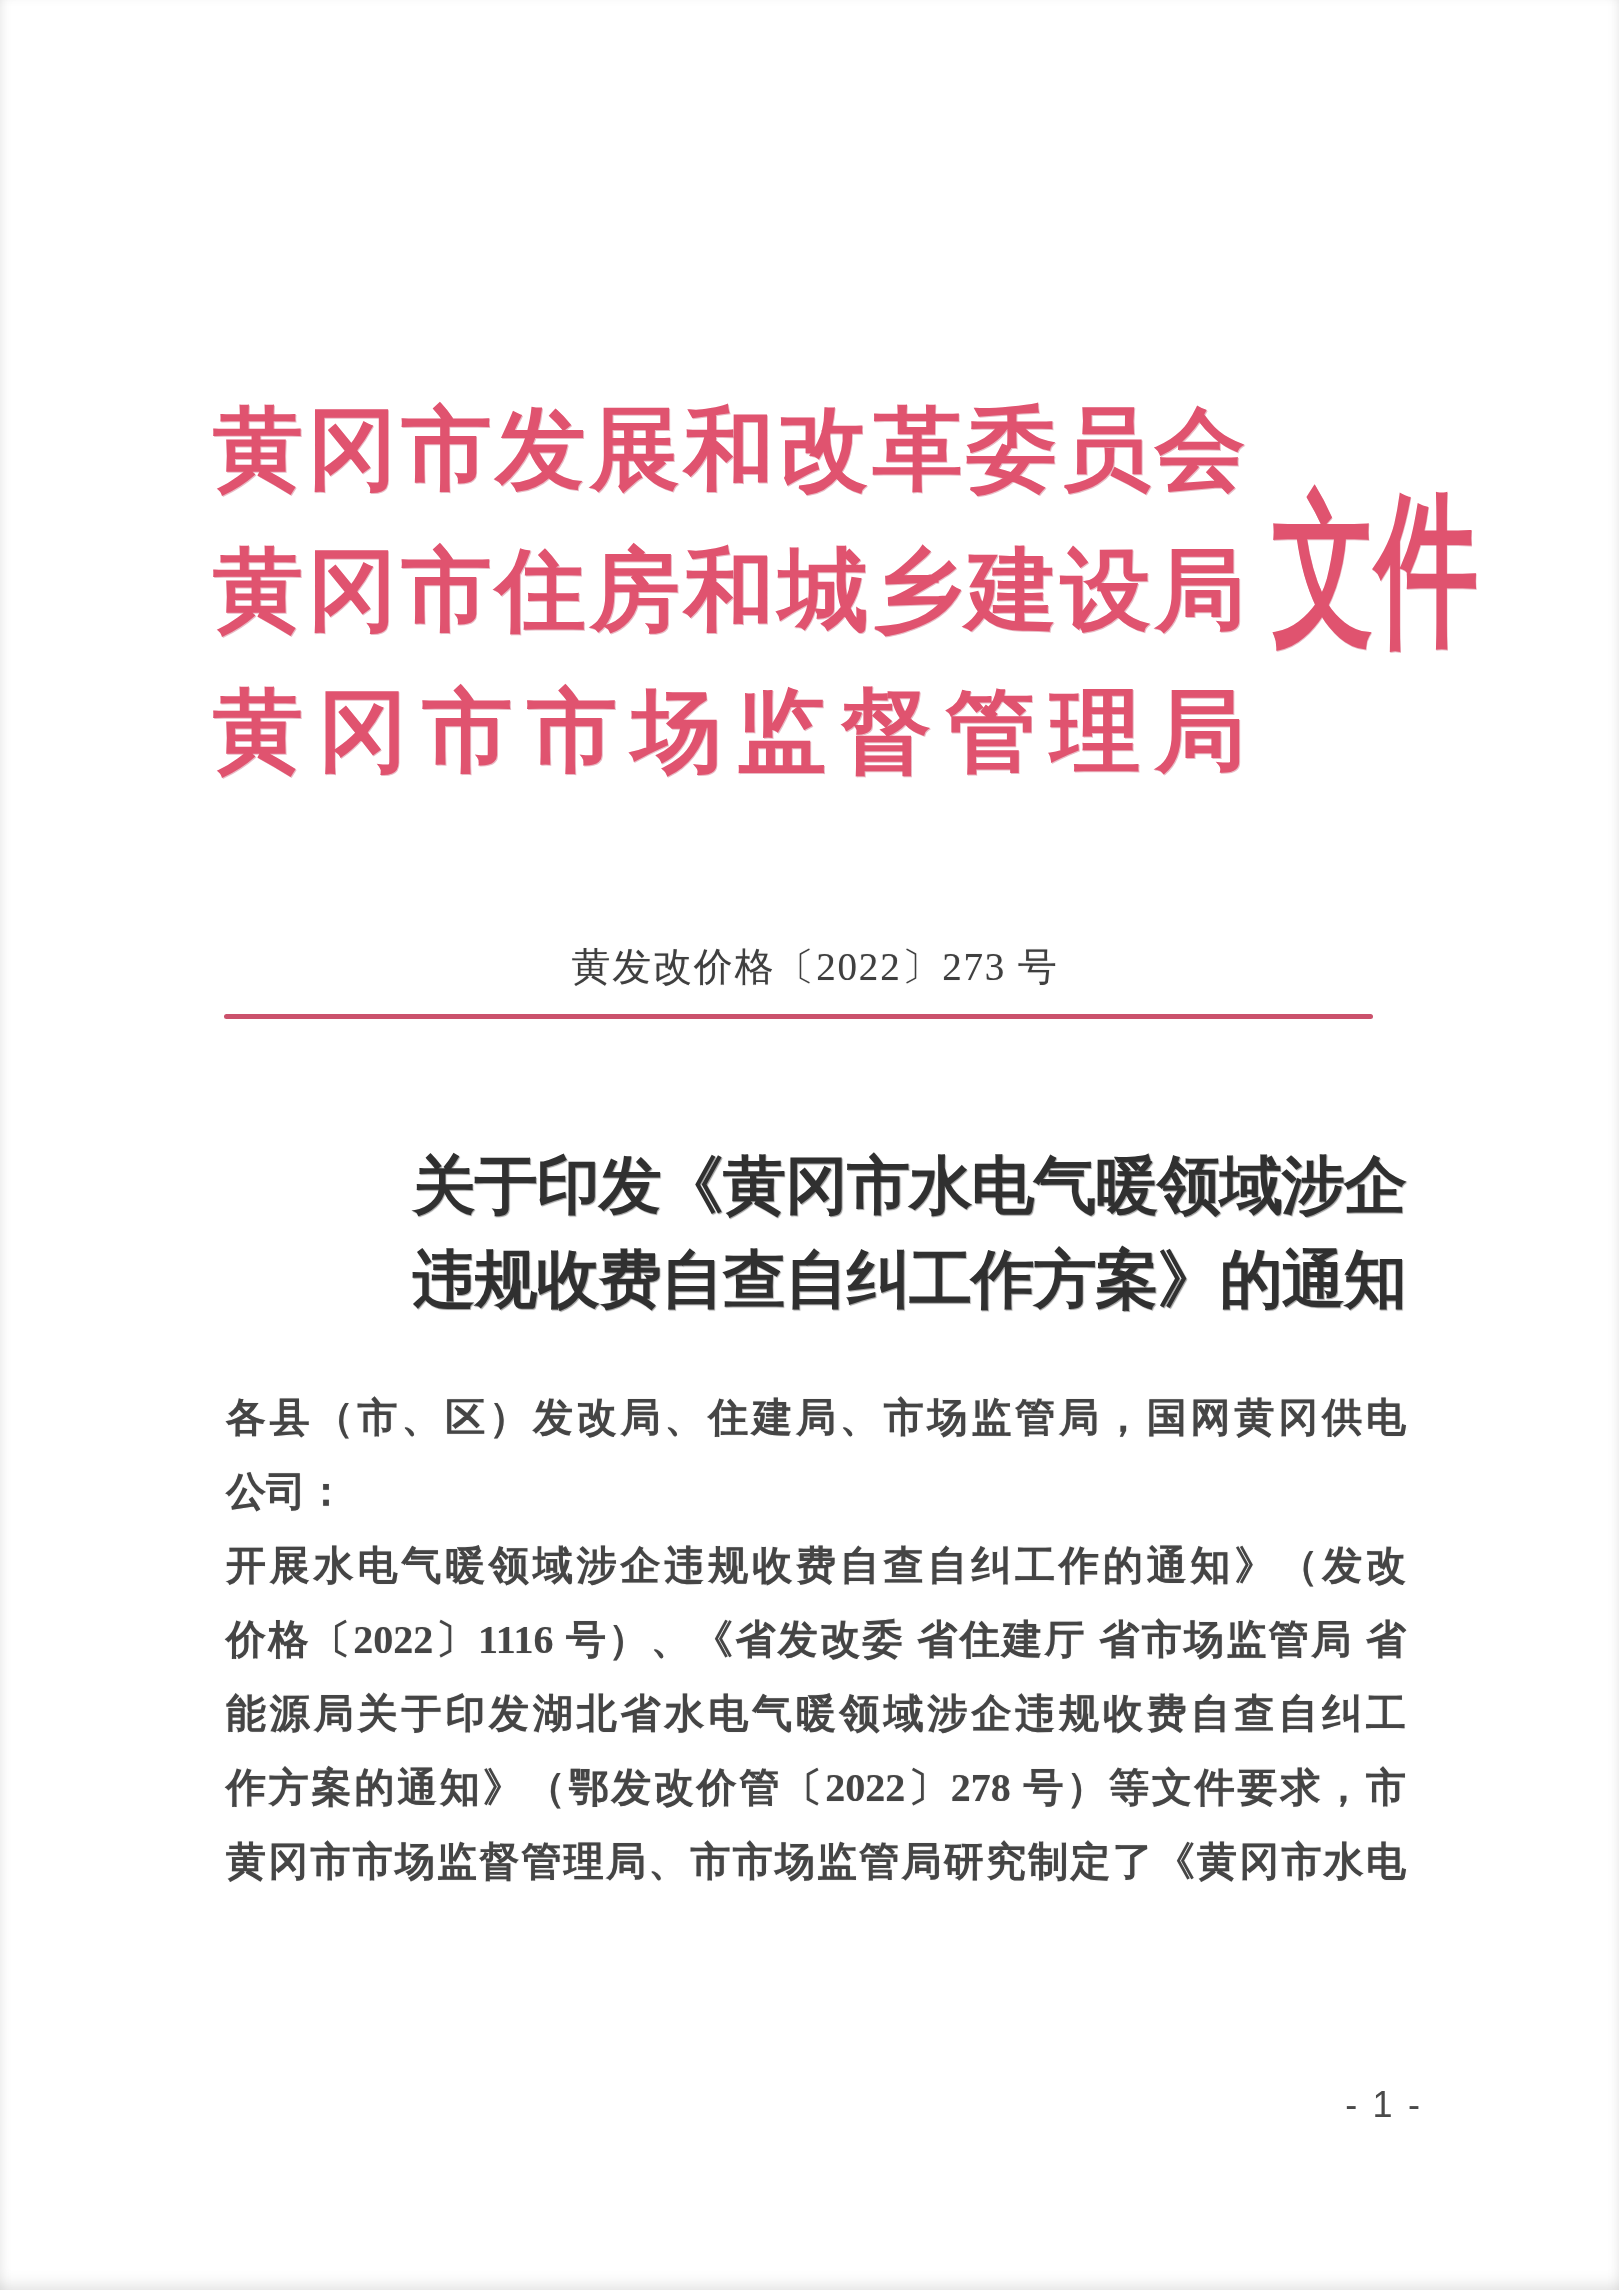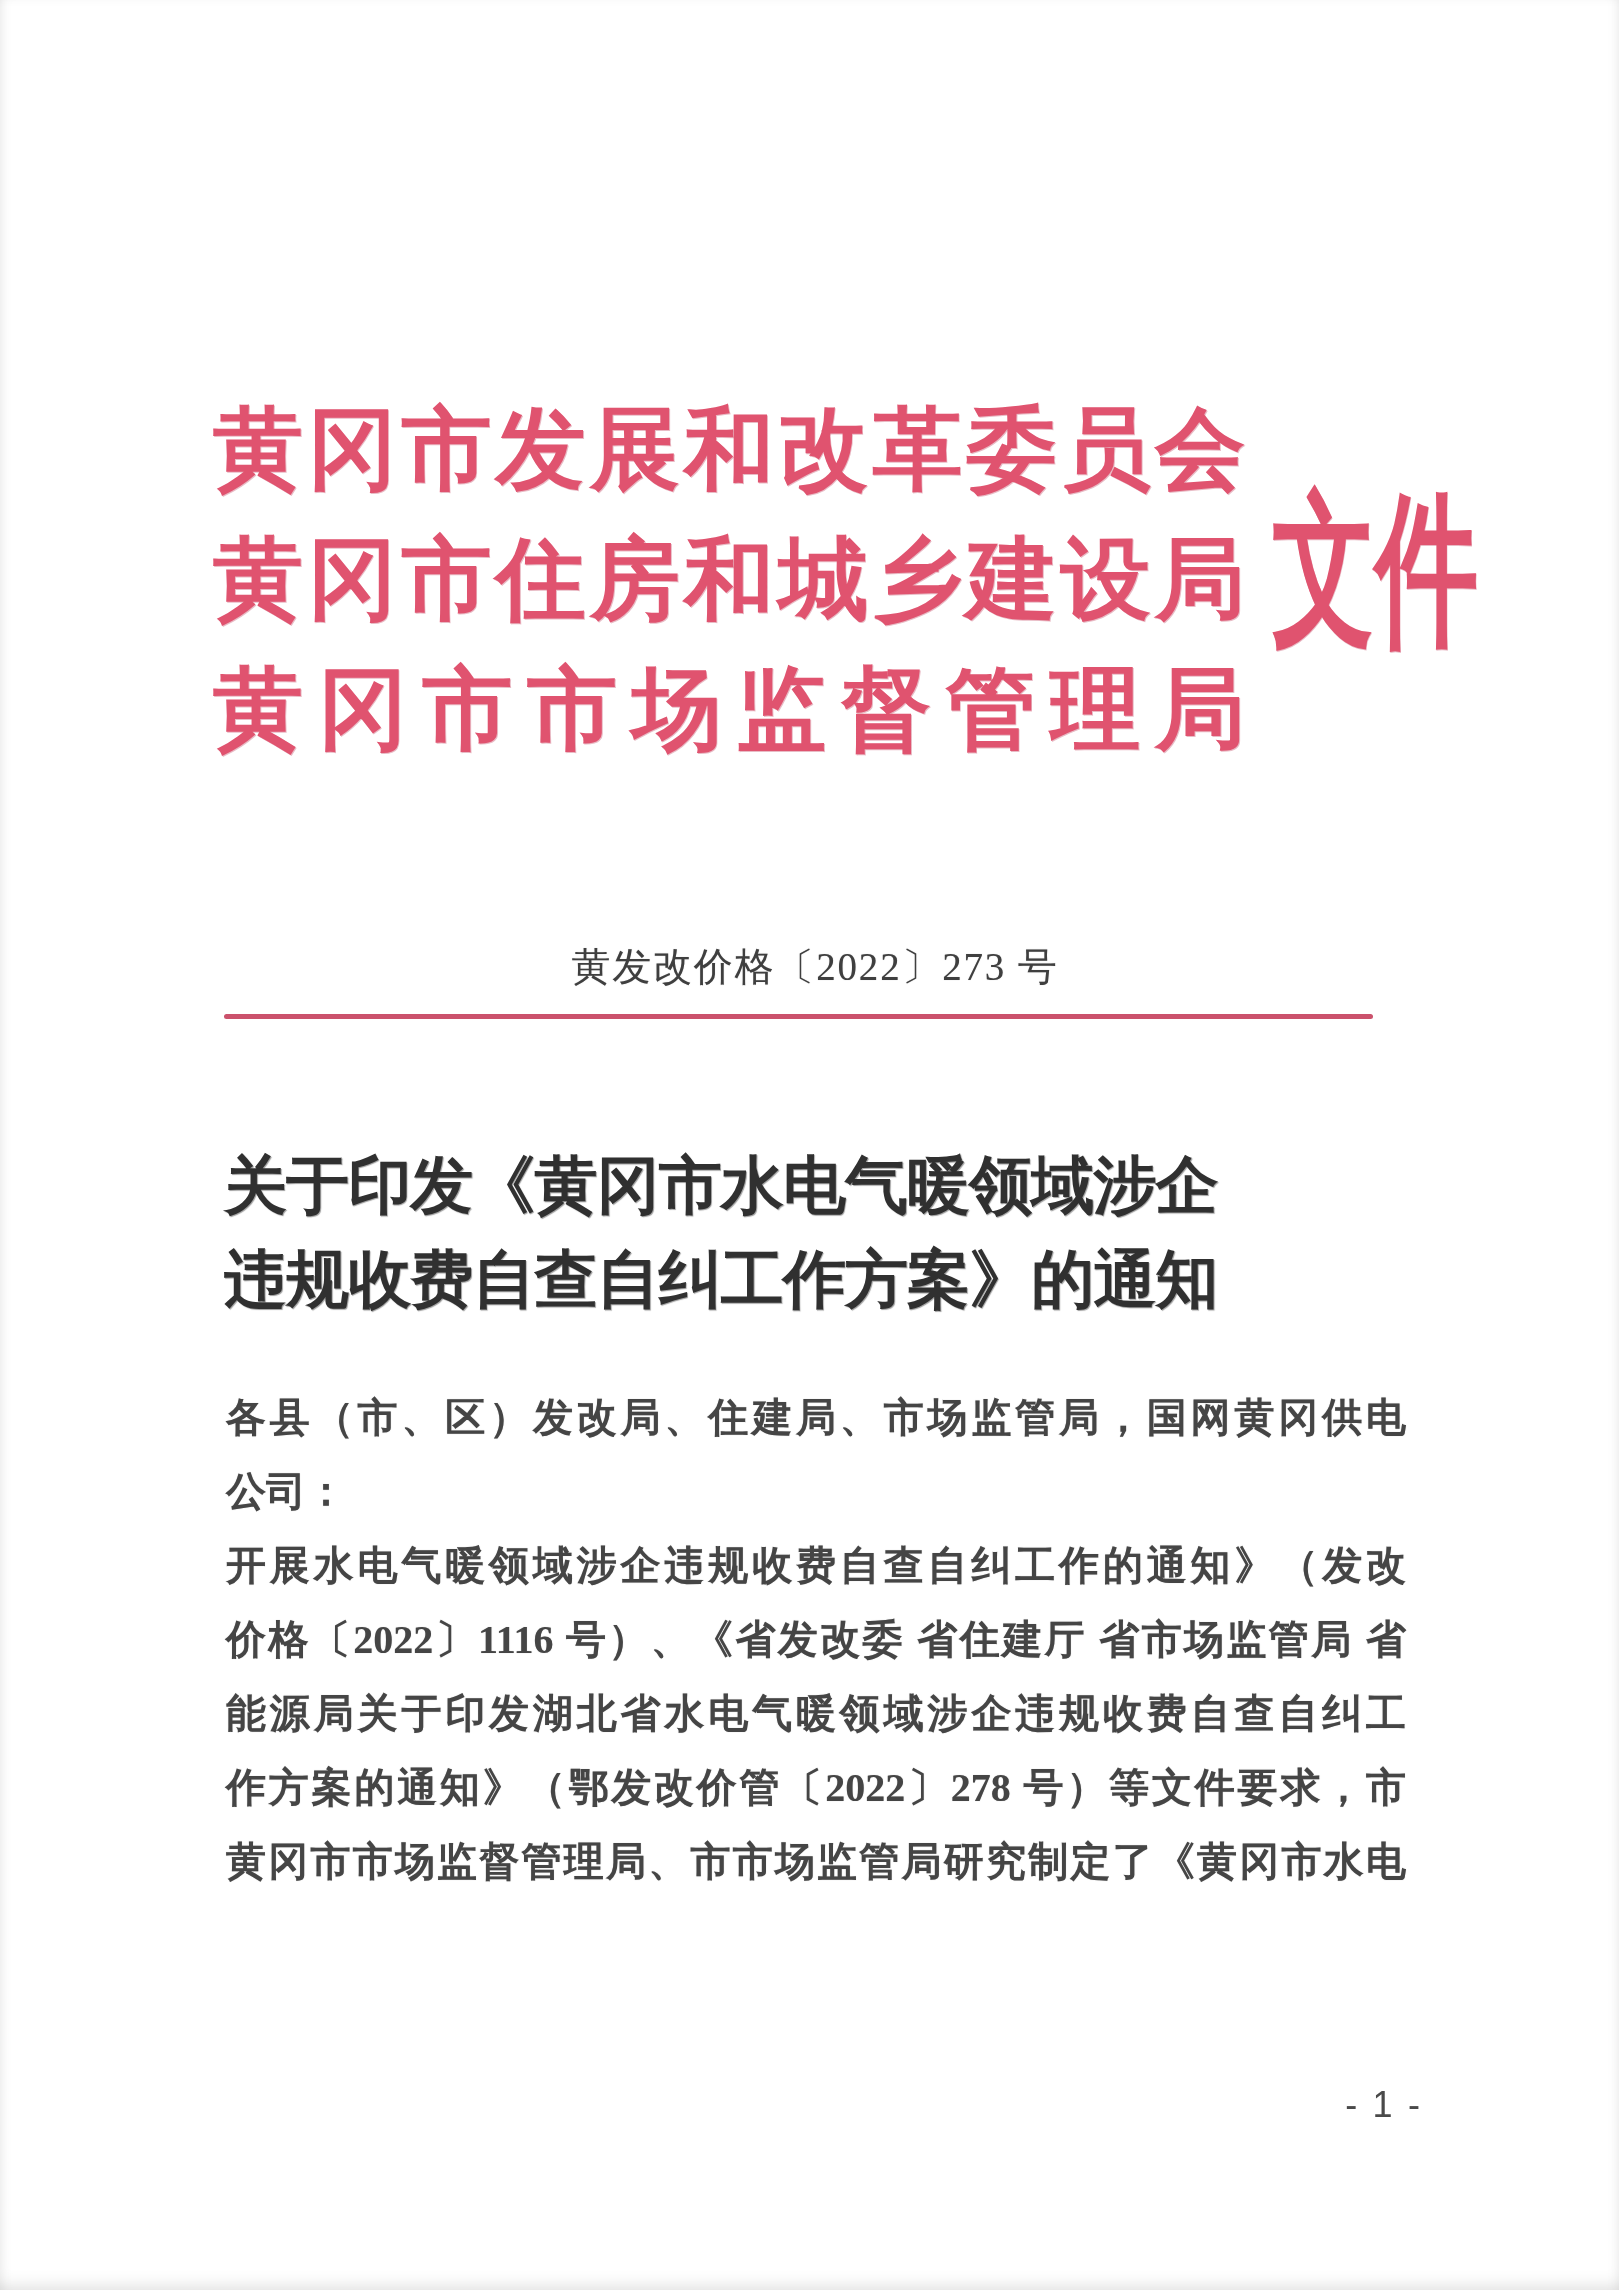--- a/index.html
+++ b/index.html
@@ -20,21 +20,21 @@
     box-shadow:
       inset 0 -12.5px 18px -9px rgba(0,0,0,.14),
       inset 10.7px 0 14.3px -10.7px rgba(0,0,0,.08),
       inset -10.7px 0 14.3px -10.7px rgba(0,0,0,.07),
       inset 0 7.2px 10.7px -9px rgba(0,0,0,.05);
   }
 
   
   .org-block{
     position:absolute;left:213px;top:405px;width:1032px;
-    display:flex;flex-direction:column;gap:40px;
+    display:flex;flex-direction:column;gap:51px;
   }
   .org-line{
     font-size:90px;line-height:1;font-weight:bold;
     color:#e0536f;
     text-align:justify;text-align-last:justify;
     text-shadow:0.9px 0.9px 0 rgba(190,60,90,.35);
     white-space:nowrap;
   }
   .doc-type{
     position:absolute;left:1272px;top:488px;
@@ -57,21 +57,21 @@
   
   .red-rule{
     position:absolute;left:224px;top:1014px;
     width:1149px;height:5.4px;
     background:#cb526c;border-radius:2.7px;
   }
 
   
   .title-block{
     position:absolute;left:224px;top:1139px;width:1182px;
-    text-align:left;
+    text-align:right;
   }
   .title-line{
     font-size:63px;line-height:94px;font-weight:bold;
     color:#303030;letter-spacing:-0.9px;
     text-shadow:0.9px 0.9px 0.9px rgba(40,40,40,.45);
     white-space:nowrap;
   }
 
   
   .body-block{

